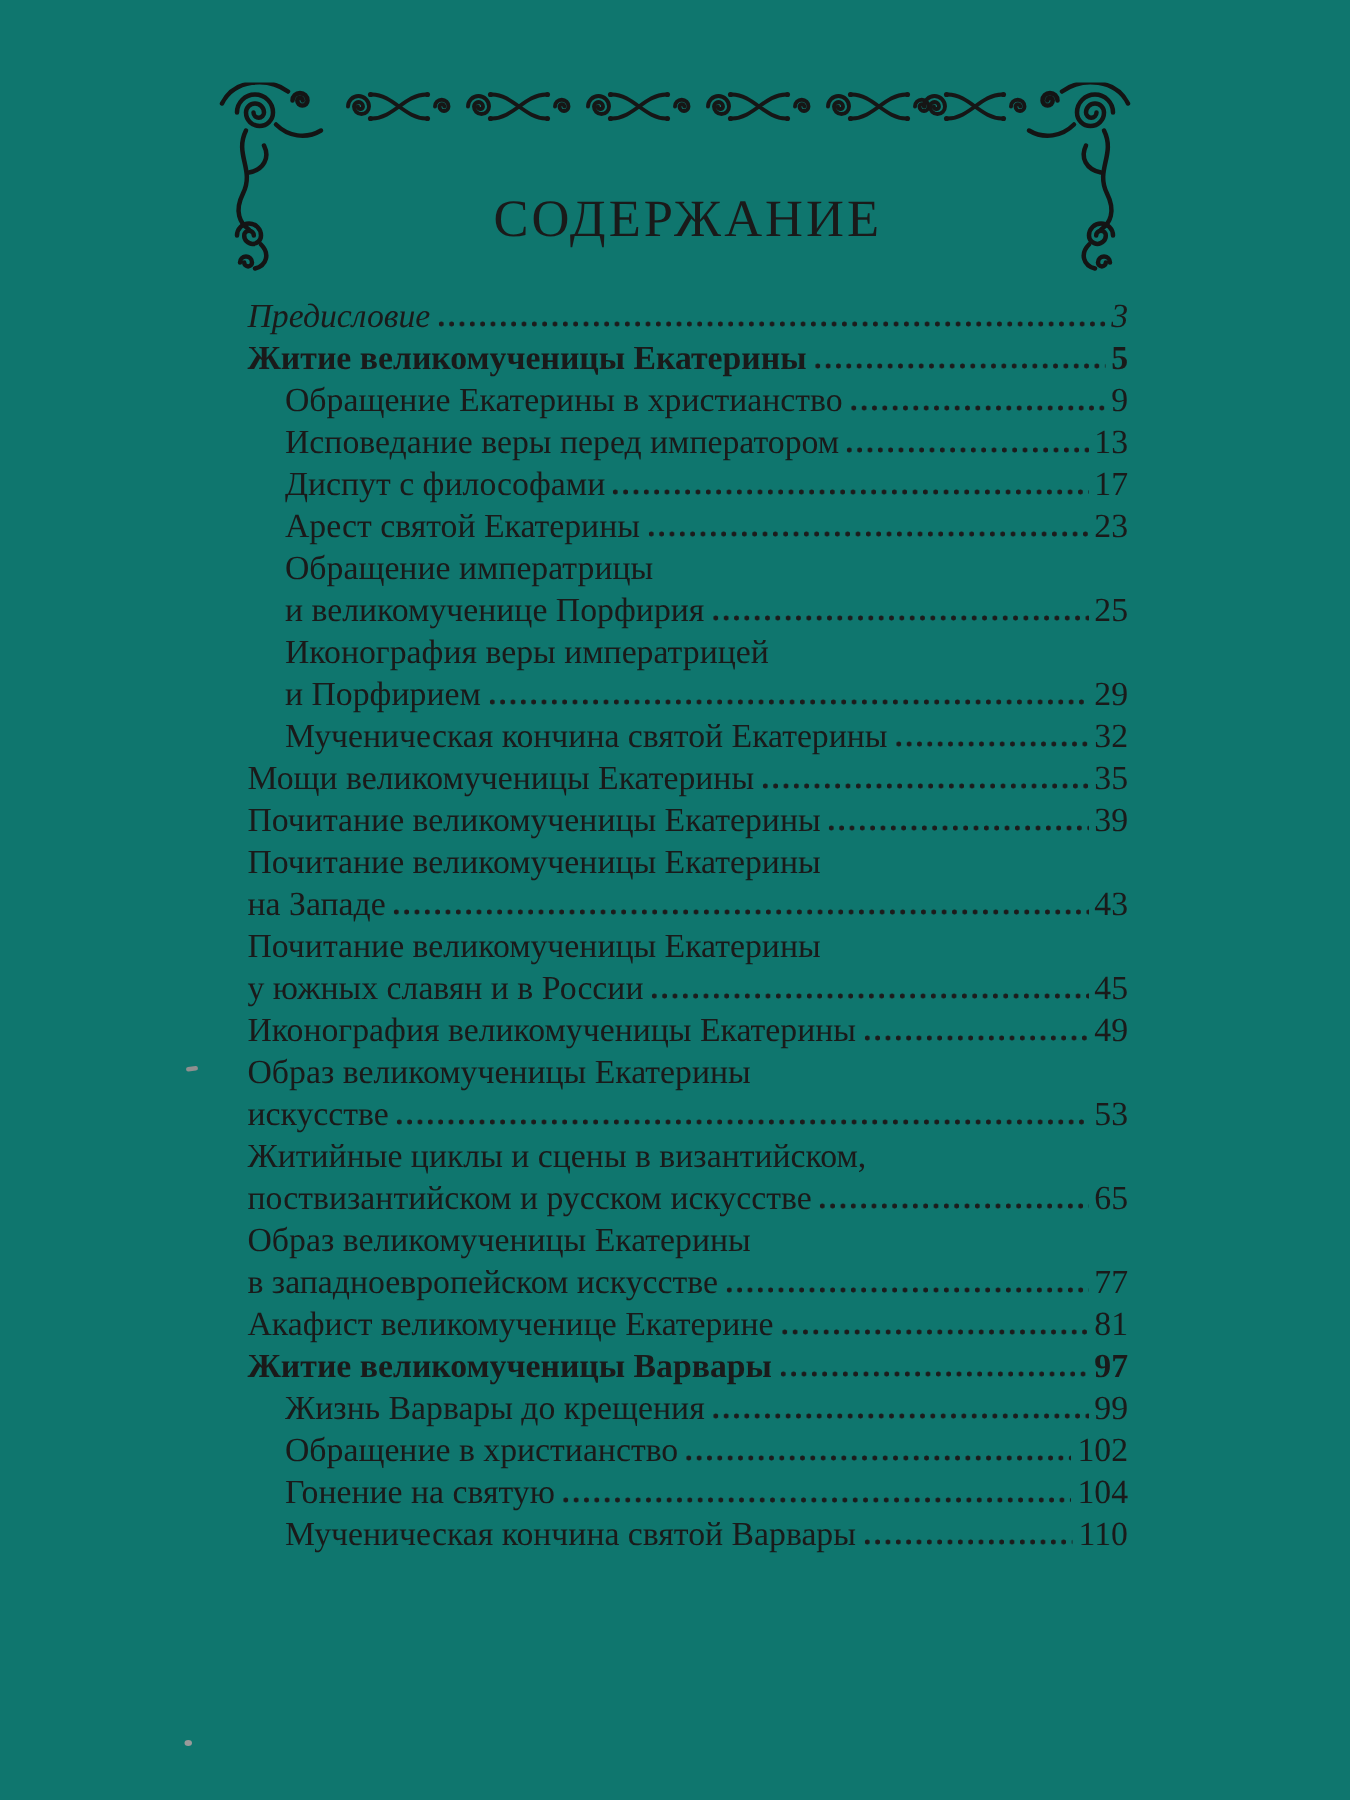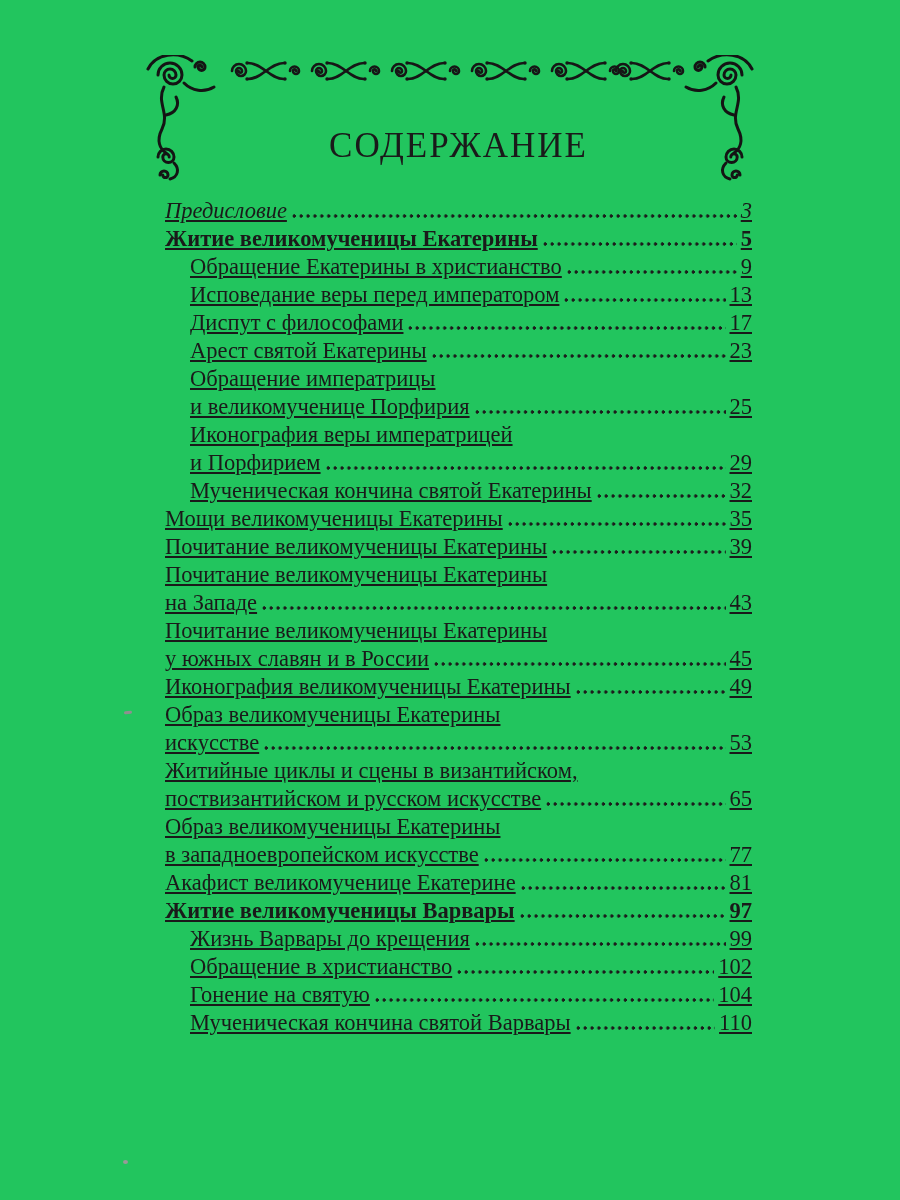--- a/index.html
+++ b/index.html
@@ -3,38 +3,38 @@
 <meta charset="utf-8">
 <style>
   html,body{margin:0;padding:0;}
   body{
     width:900px;height:1200px;
     background:#ffffff;
     font-family:"Liberation Serif", serif;
   }
   .page{
     position:relative;width:900px;height:1200px;overflow:hidden;
-    background:#22c55e;
+    background:#0f766e;
     color:#1a1a1a;
   }
   
   .ornament{
     position:absolute;left:140px;top:55px;width:620px;height:126px;
   }
   
   .title{
     position:absolute;left:165px;top:126px;width:587px;
     text-align:center;
     font-size:35px;letter-spacing:2px;font-weight:normal;margin:0;
     white-space:nowrap;
   }
   
   .toc{
     position:absolute;left:165px;top:197px;width:587px;
-    font-size:22.5px;line-height:28px;text-decoration:underline;
+    font-size:22.5px;line-height:28px;
   }
   .entry.ind .line{padding-left:25px;}
   .entry.bold{font-weight:bold;}
   .entry.italic{font-style:italic;}
   .line{display:flex;align-items:baseline;}
   .t{white-space:nowrap;}
   .leader{
     flex:1 1 auto;display:inline-block;height:0;position:relative;min-width:14px;
   }
   .leader::after{

